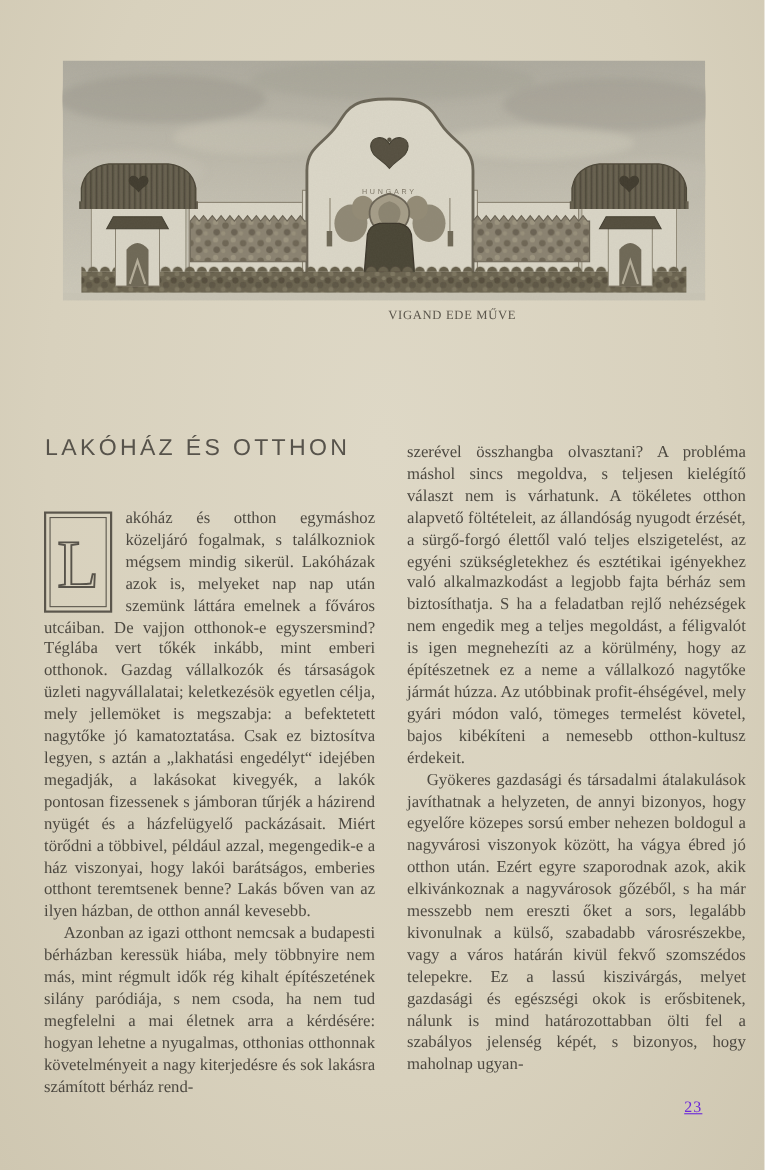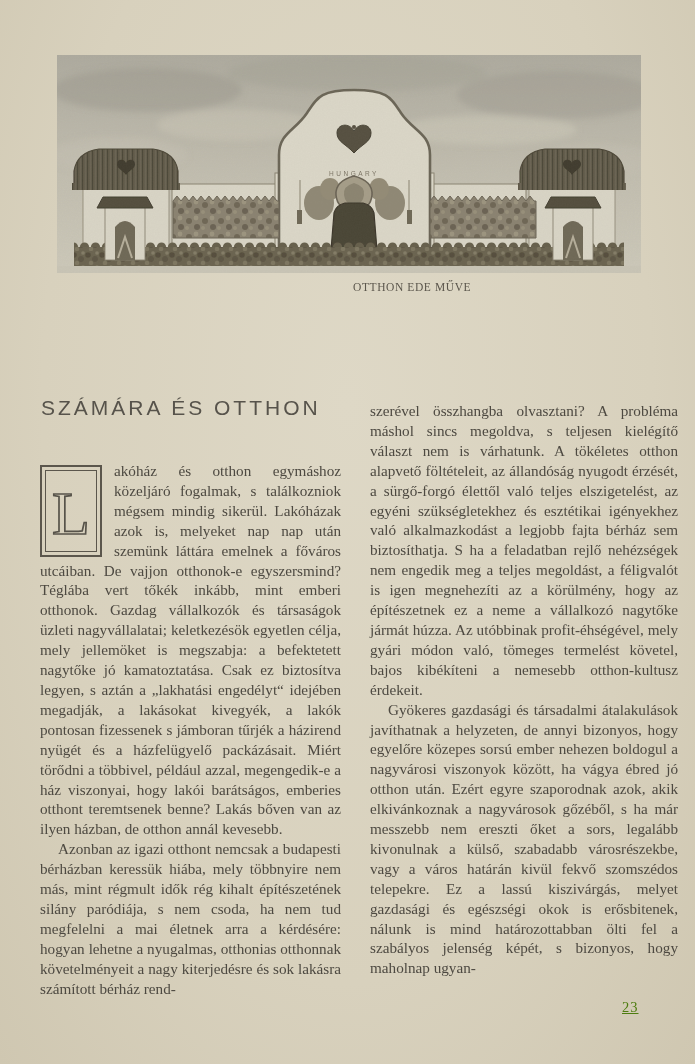--- a/index.html
+++ b/index.html
@@ -31,21 +31,21 @@
   .para.indent{text-indent:18px;}
   .dropcap-box{
     float:left;width:52px;height:82px;margin:4px 12px 2px 0;
     border:2px solid #5b564c;padding:3px;background:transparent;
   }
   .dropcap-inner{
     width:100%;height:100%;border:1.5px solid #5b564c;box-sizing:border-box;
     display:flex;align-items:center;justify-content:center;
   }
   .page-number{
-    position:absolute;left:622px;top:999px;font-size:14.5px;color:#4d7c0f;letter-spacing:1px;text-decoration:underline;
+    position:absolute;left:622px;top:999px;font-size:14.5px;color:#6d28d9;letter-spacing:1px;text-decoration:underline;
   }
 </style>
 </head>
 <body>
 
 <div class="page">
 
   <figure class="illustration">
     <svg width="584" height="218" viewBox="0 0 584 218" xmlns="http://www.w3.org/2000/svg">
       <defs>
@@ -156,24 +156,24 @@
         </g>
 
         <rect x="0" y="211" width="584" height="7" fill="#c9c5b6"></rect>
       </g>
 
       <rect width="584" height="218" filter="url(#grain)" opacity=".45"></rect>
     </svg>
   </figure>
 
   <div class="caption">
-    <div>OTTHON EDE MŰVE</div>
+    <div>VIGAND EDE MŰVE</div>
   </div>
 
-  <h1 class="article-title">SZÁMÁRA ÉS OTTHON</h1>
+  <h1 class="article-title">LAKÓHÁZ ÉS OTTHON</h1>
 
   <div class="col col-left">
     <p class="para">
       <span class="dropcap-box">
           <span class="dropcap-inner">
             <svg width="42" height="70" viewBox="0 0 42 70">
               <text x="21" y="58" text-anchor="middle" font-family="Liberation Serif, serif" font-size="62" fill="none" stroke="#57534a" stroke-width="1.7">L</text>
             </svg>
           </span>
         </span><span>akóház és otthon egymáshoz közeljáró fogalmak, s találkozniok mégsem mindig sikerül. Lakóházak azok is, melyeket nap nap után szemünk láttára emelnek a főváros utcáiban. De vajjon otthonok-e egyszersmind? Téglába vert tőkék inkább, mint emberi otthonok. Gazdag vállalkozók és társaságok üzleti nagyvállalatai; keletkezésök egyetlen célja, mely jellemöket is megszabja: a befektetett nagytőke jó kamatoztatása. Csak ez biztosítva legyen, s aztán a „lakhatási engedélyt“ idejében megadják, a lakásokat kivegyék, a lakók pontosan fizessenek s jámboran tűrjék a házirend nyügét és a házfelügyelő packázásait. Miért törődni a többivel, például azzal, megengedik-e a ház viszonyai, hogy lakói barátságos, emberies otthont teremtsenek benne? Lakás bőven van az ilyen házban, de otthon annál kevesebb.</span>

